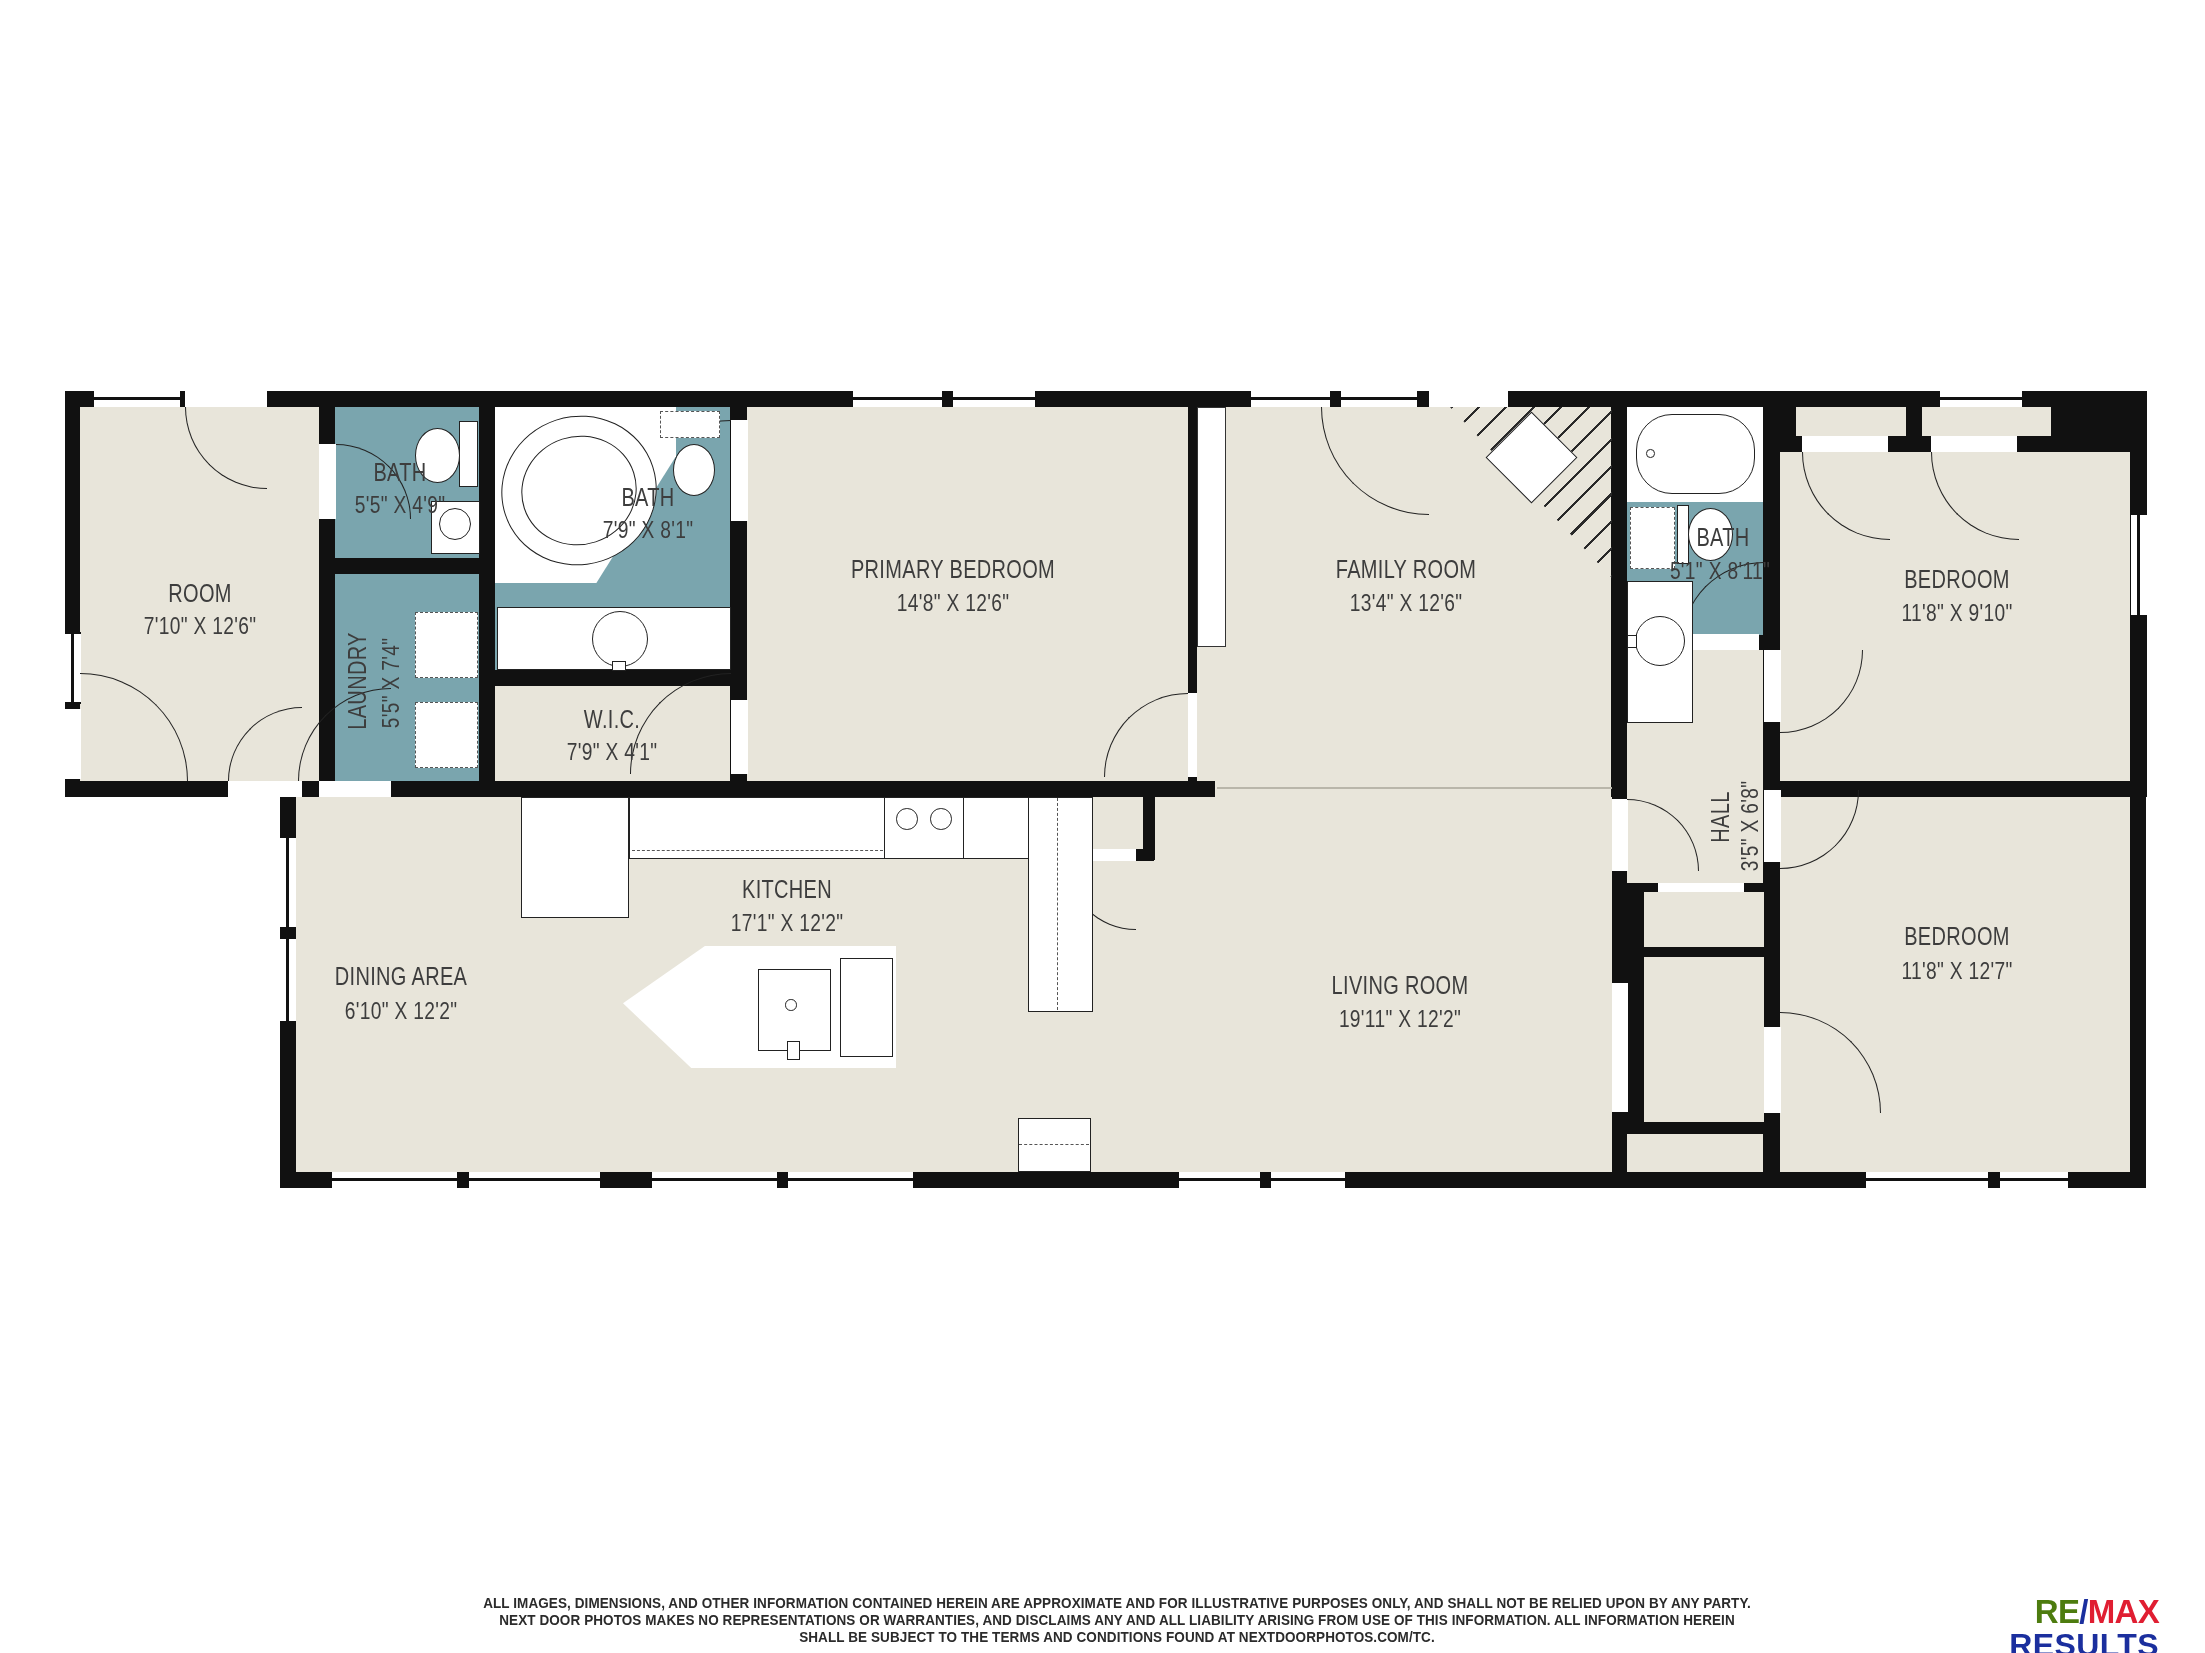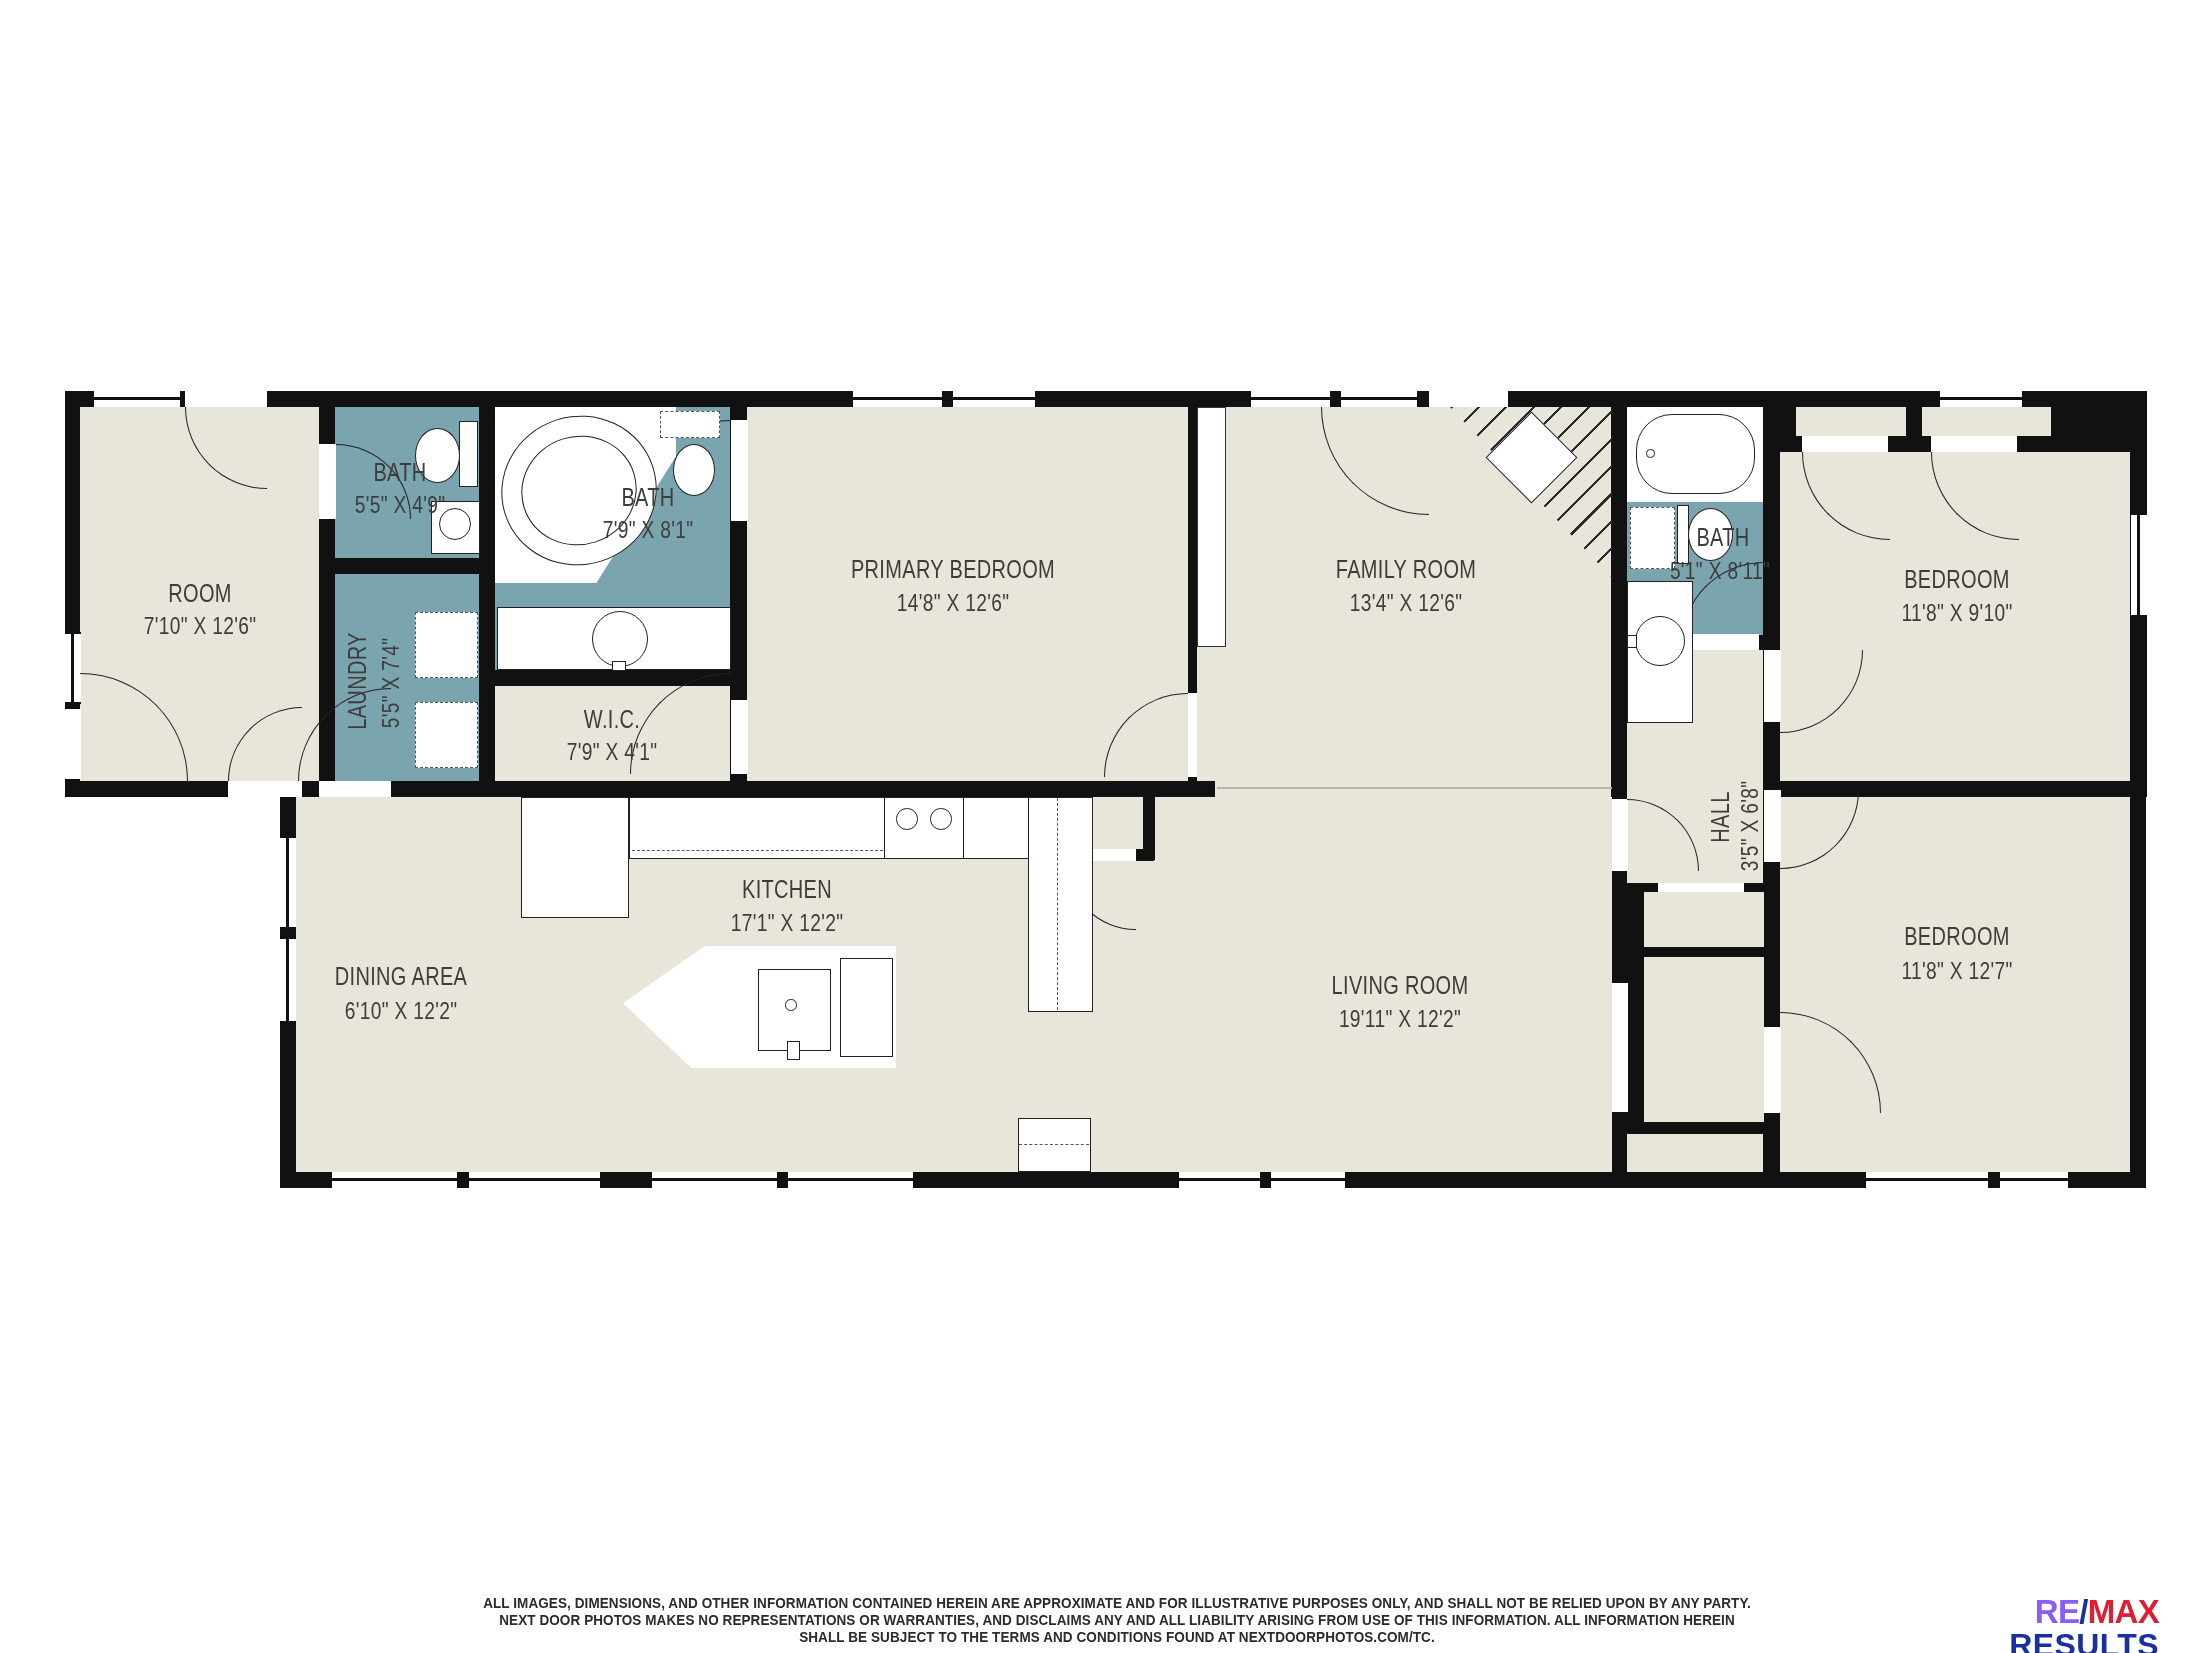--- a/index.html
+++ b/index.html
@@ -189,19 +189,19 @@
   <div class="a lbl sz" style="left:1400px;top:1019px">19'11" X 12'2"</div>
   <div class="a lbl" style="left:1957px;top:936px">BEDROOM</div>
   <div class="a lbl sz" style="left:1957px;top:971px">11'8" X 12'7"</div>
 
   <div class="a foot" style="left:1117px;top:1594px">ALL IMAGES, DIMENSIONS, AND OTHER INFORMATION CONTAINED HEREIN ARE APPROXIMATE AND FOR ILLUSTRATIVE PURPOSES ONLY, AND SHALL NOT BE RELIED UPON BY ANY PARTY.</div>
   <div class="a foot" style="left:1117px;top:1611px">NEXT DOOR PHOTOS MAKES NO REPRESENTATIONS OR WARRANTIES, AND DISCLAIMS ANY AND ALL LIABILITY ARISING FROM USE OF THIS INFORMATION. ALL INFORMATION HEREIN</div>
   <div class="a foot" style="left:1117px;top:1628px">SHALL BE SUBJECT TO THE TERMS AND CONDITIONS FOUND AT NEXTDOORPHOTOS.COM/TC.</div>
 
   <div class="a logo" style="right:46px;top:1595px">
     <div style="font-size:33px">
-      <span style="color:#8b5cf6">RE</span><span style="color:#1b2f9e">/</span><span style="color:#e01e32">MAX</span>
+      <span style="color:#4d7c0f">RE</span><span style="color:#1b2f9e">/</span><span style="color:#e01e32">MAX</span>
     </div>
     <div style="font-size:32px;color:#1b2f9e;letter-spacing:0.4px;margin-top:1.4px">RESULTS</div>
   </div>
 
 </div>
 
 
 </body></html>

